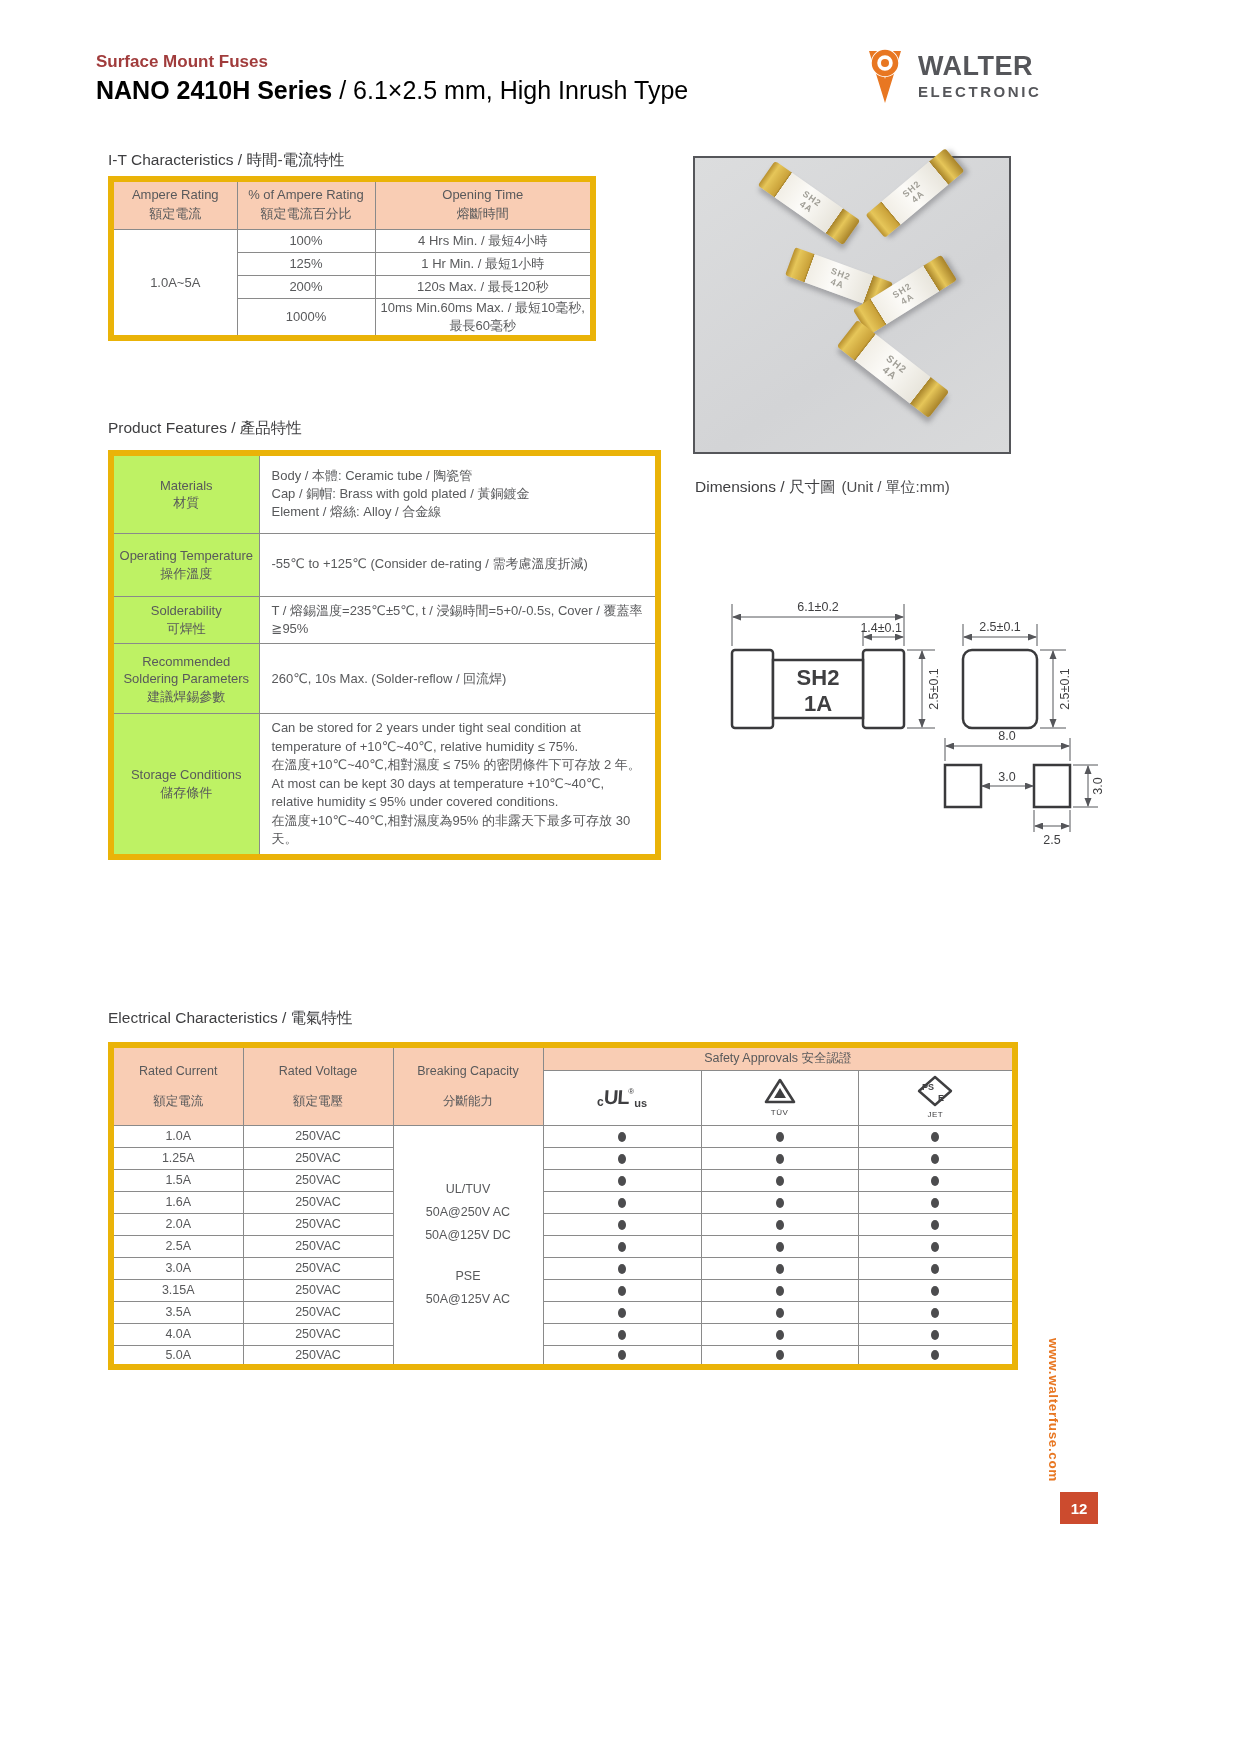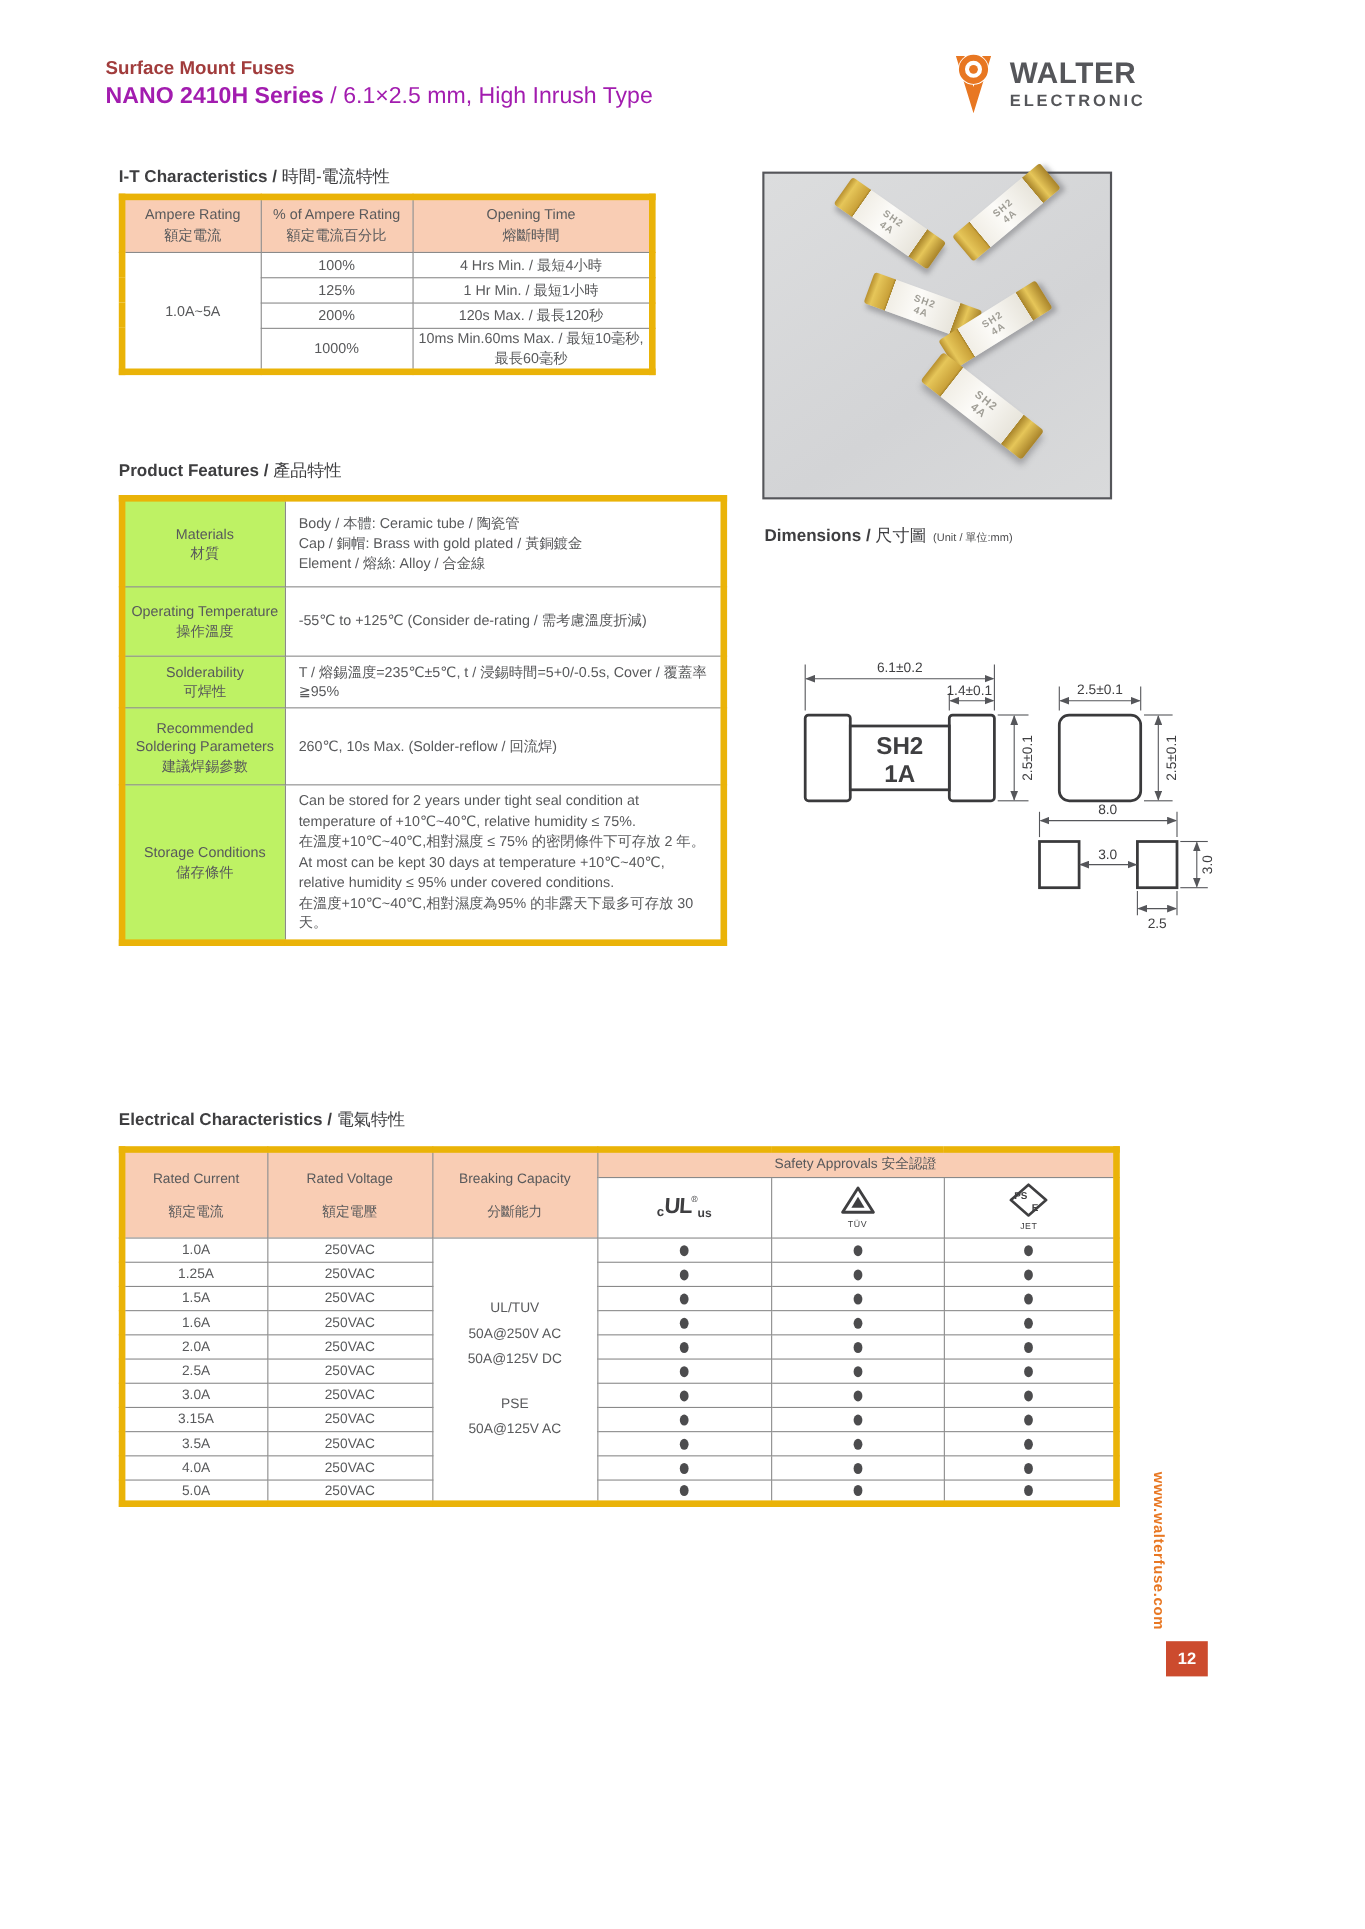--- a/index.html
+++ b/index.html
@@ -3,30 +3,30 @@
 <meta charset="utf-8">
 <style>
 *{margin:0;padding:0;box-sizing:border-box}
 html,body{background:#ffffff}
 .page{position:relative;width:1241px;height:1754px;background:#fff;
   font-family:"Liberation Sans","DejaVu Sans",sans-serif;color:#4c4c4e;overflow:hidden}
 .abs{position:absolute}
 
 
 .cat{font-size:17px;font-weight:bold;color:#A13C3C}
-.title{font-size:21px;color:#a21caf}
+.title{font-size:25px;color:#000000}
 .title .b{font-weight:bold}
 .logo{display:flex;align-items:center;gap:10px}
 .logo-name{font-size:27px;font-weight:800;color:#55565A;letter-spacing:.5px;line-height:1}
 .logo-sub{font-size:15px;font-weight:800;color:#55565A;letter-spacing:2.6px;line-height:1;margin-top:4px}
 
 
 .sec-head{font-size:15.5px;color:#3e3e40}
-.sec-head .en{font-weight:bold}
-.sec-head .unit{font-size:10px;margin-left:6px;color:#4c4c4e}
+.sec-head .en{font-weight:normal}
+.sec-head .unit{font-size:15px;margin-left:6px;color:#4c4c4e}
 
 
 table{border-collapse:collapse;table-layout:fixed}
 .dtable{border:6px solid #eab308}
 .dtable th,.dtable td{border:1px solid #8a8a8a;font-weight:normal;color:#58595B;vertical-align:middle}
 .pk{background:#F9CDB4;color:#414043;text-align:center}
 .hdr div{line-height:1.45}
 
 
 .it-table{width:482px;font-size:13px}

